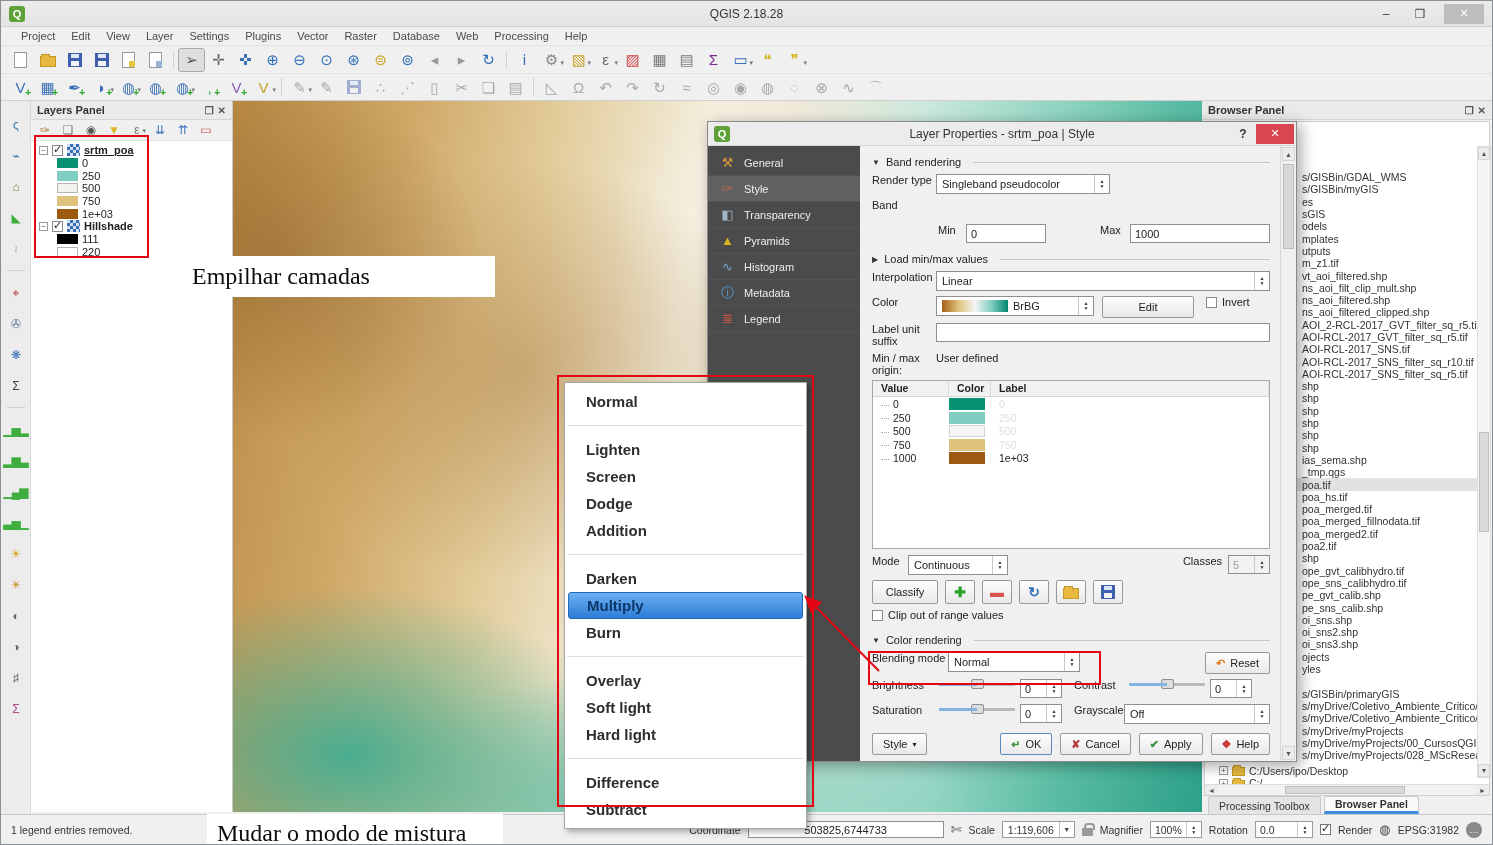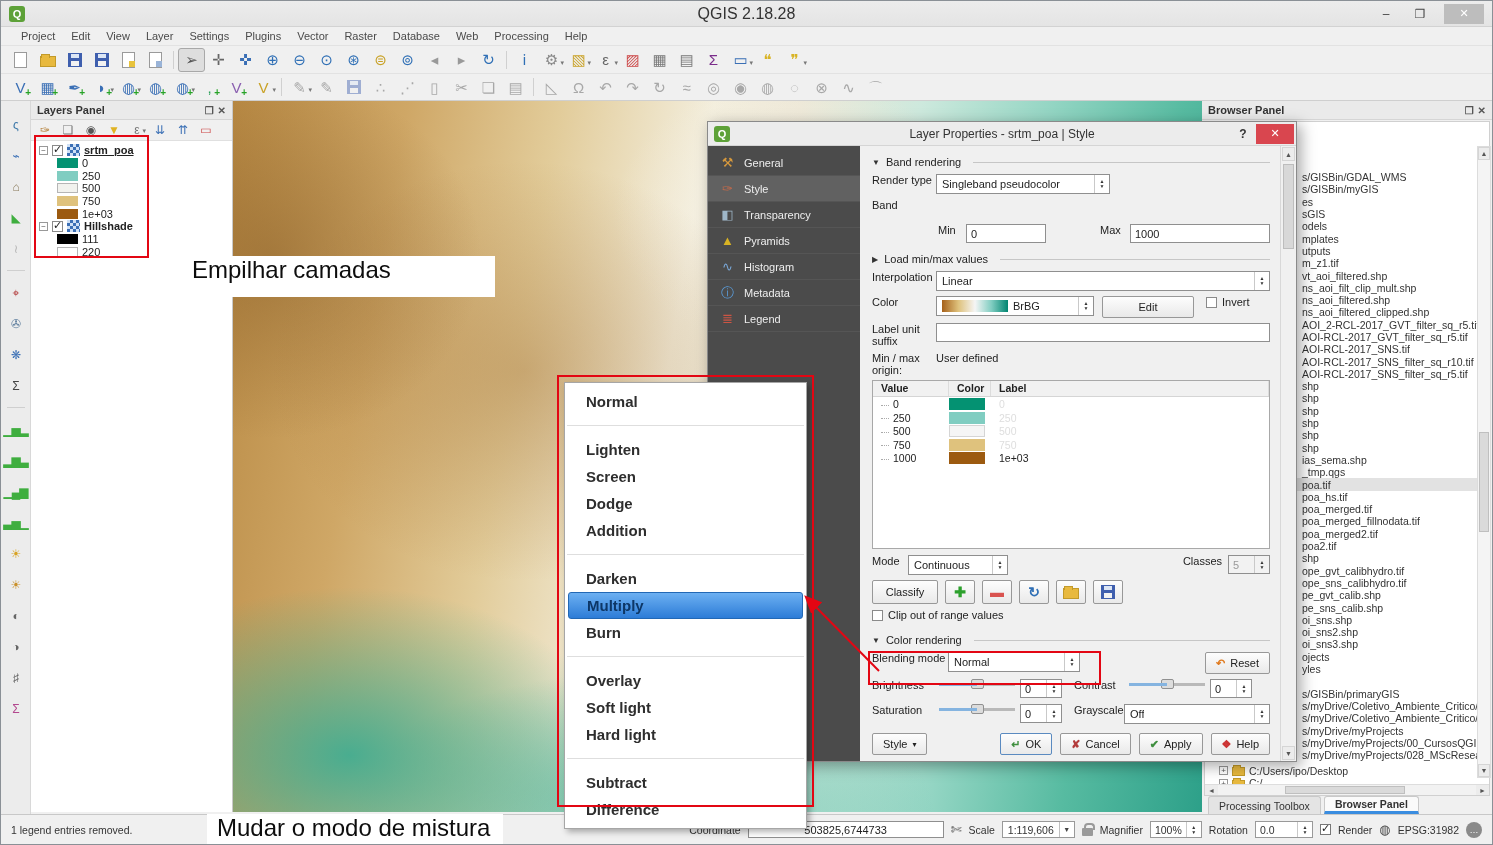--- a/index.html
+++ b/index.html
@@ -5,21 +5,21 @@
   * { margin:0; padding:0; box-sizing:border-box; }
   body { background:#555; font-family:"Liberation Sans", sans-serif; }
   #screen { position:relative; width:1493px; height:845px; background:#f0f0f0;
             border:1px solid #8a9096; overflow:hidden; font-family:"Liberation Sans", sans-serif; }
 
   
   .titlebar { position:relative; height:26px; background:linear-gradient(#ececec,#e4e4e4);
               border-bottom:1px solid #d2d2d2; display:flex; align-items:center; padding:0 8px; }
   .mini-logo { width:16px; height:16px; border-radius:3px; background:#5da138; color:#fff;
                font-size:11px; font-weight:bold; display:flex; align-items:center; justify-content:center; }
-  .tb-title { position:absolute; left:0; right:0; text-align:center; font-size:16px; color:#333; }
+  .tb-title { position:absolute; left:0; right:0; text-align:center; font-size:12px; color:#333; }
   .win-controls { margin-left:auto; display:flex; align-items:center; gap:14px; z-index:2; }
   .win-btn { font-size:12px; color:#444; width:20px; text-align:center; }
   .win-close { width:40px; height:20px; background:#bdbdbd; color:#fff; display:flex;
                align-items:center; justify-content:center; font-size:11px; }
 
   
   .menubar { height:18px; display:flex; align-items:center; padding:0 12px; background:#f0f0f0; }
   .menu-item { font-size:11px; color:#4a4a4a; padding:1px 8px; }
 
   
@@ -85,21 +85,21 @@
       radial-gradient(ellipse 380px 240px at 12% 92%, rgba(58,172,146,.9), rgba(58,172,146,0) 70%),
       radial-gradient(ellipse 420px 200px at 42% 100%, rgba(64,178,152,.75), rgba(64,178,152,0) 70%),
       radial-gradient(ellipse 300px 260px at 4% 22%, rgba(128,86,34,.45), rgba(128,86,34,0) 70%),
       radial-gradient(ellipse 360px 300px at 30% 38%, rgba(158,106,44,.4), rgba(158,106,44,0) 70%),
       radial-gradient(ellipse 260px 200px at 58% 16%, rgba(246,241,228,.85), rgba(246,241,228,0) 70%),
       radial-gradient(ellipse 300px 240px at 72% 60%, rgba(248,244,232,.7), rgba(248,244,232,0) 70%),
       linear-gradient(100deg, #b98a44 0%, #cfa766 16%, #e2cc9a 30%, #f3eedd 44%, #ece7d6 52%,
                       #cde9dd 63%, #93d5c3 75%, #57bba1 87%, #2da089 100%);
   }
   .map-label { position:absolute; background:#fff; color:#0d0d0d; font-size:24px;
-               display:flex; padding:0 10px; z-index:20; }
+               display:flex; align-items:center; padding:0 10px; z-index:20;font-family:Liberation Serif, serif; }
   #label-stack { left:181px; top:155px; width:313px; height:41px; }
   #label-blend { left:206px; top:671px; width:296px; height:39px;margin-top:42px; }
 
   
   .browser-panel { position:absolute; right:0; width:290px; top:0; bottom:0; background:#f0f0f0; }
   .browser-body { position:absolute; top:20px; bottom:18px; left:2px; right:2px; background:#fff;
                   border:1px solid #d0d0d0; overflow:hidden; }
   .blist { padding-top:49px; }
   .bitem { height:12.3px; display:flex; align-items:center; padding-left:97px; font-size:10.5px; color:#333; white-space:nowrap; }
   .bitem.selected { background:#e2e2e2; }
@@ -1301,25 +1301,25 @@
 
       <div class="mitem">
         <span>Hard light</span>
       </div>
 
       <div class="mitem sep">
         <span></span>
       </div>
 
       <div class="mitem">
+        <span>Difference</span>
+      </div>
+
+      <div class="mitem">
         <span>Subtract</span>
-      </div>
-
-      <div class="mitem">
-        <span>Difference</span>
       </div>
     </div>
 
   <div class="redbox" id="ann-layers"></div>
   <div class="redbox" id="ann-menu"></div>
   <div class="redbox" id="ann-blend"></div>
   <svg id="arrow-overlay" width="1493" height="845" viewBox="0 0 1493 845">
     <defs>
       <marker id="ah" markerWidth="9" markerHeight="8" refX="7" refY="4" orient="auto">
         <polygon points="0,0 9,4 0,8" fill="#e30613"></polygon>

